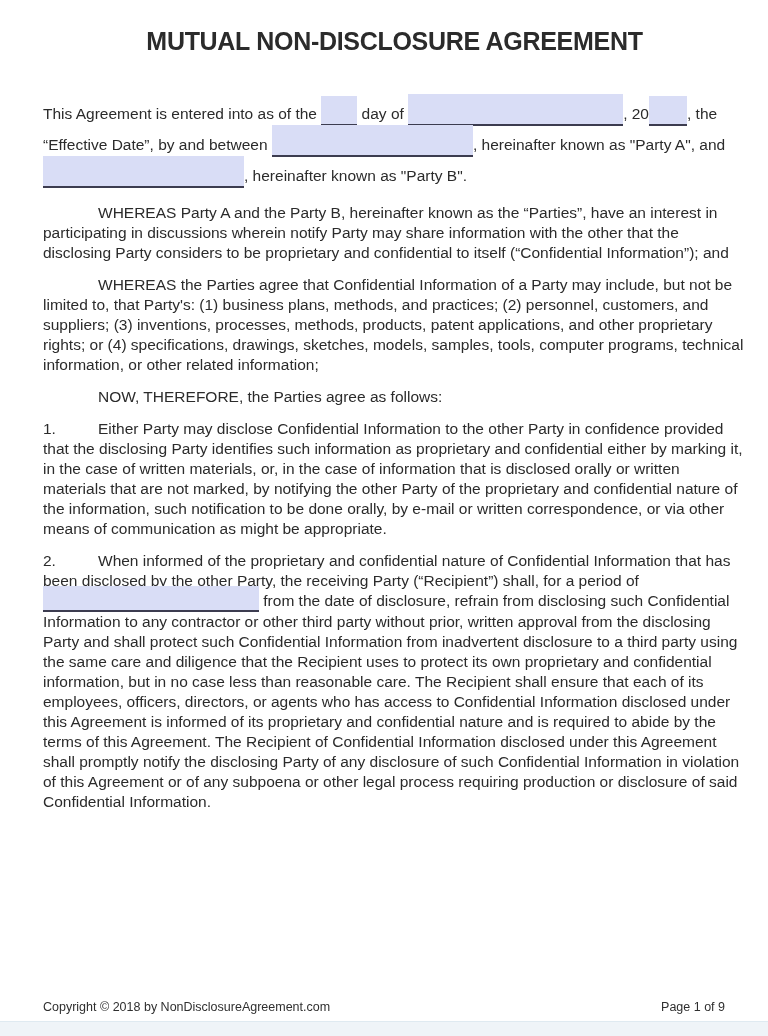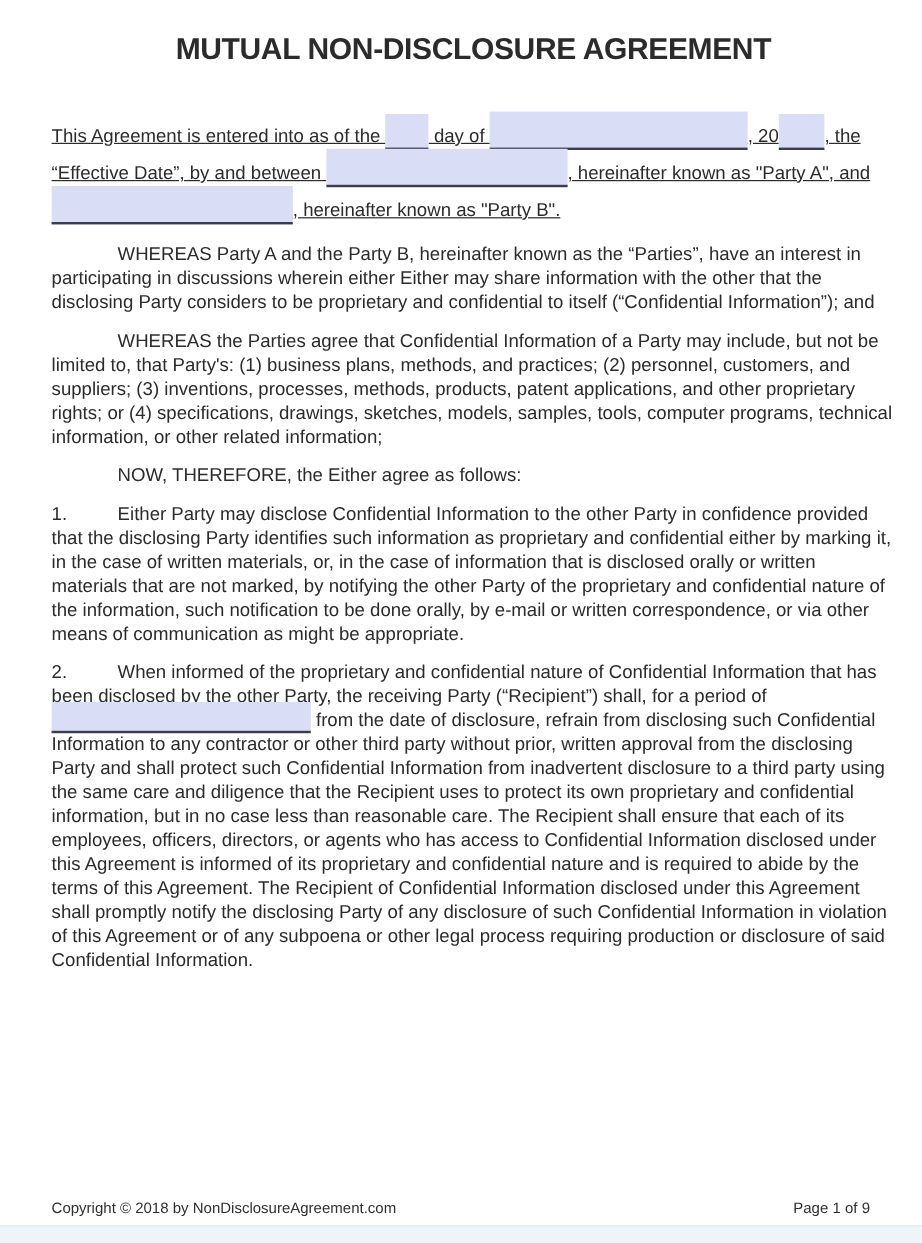--- a/index.html
+++ b/index.html
@@ -16,21 +16,21 @@
     background:var(--page-bg);
     font-family:"Liberation Sans","DejaVu Sans",sans-serif;
     color:var(--text);
   }
   .page{position:absolute;inset:0;padding:26px 22px 0 43px;box-sizing:border-box;}
   .title{
     margin:0 0 0 0;text-align:center;
     font-size:25px;font-weight:bold;letter-spacing:-0.3px;line-height:30px;
   }
   p{margin:0;font-size:15.5px;line-height:20px;}
-  .intro{margin-top:42px;line-height:31px;text-decoration:underline;}
+  .intro{margin-top:42px;line-height:31px;}
   .para{margin-top:12px;}
   .indent{text-indent:55px;}
   .cnum{display:inline-block;width:55px;text-indent:0;}
   .field{
     display:inline-block;
     background:var(--field-fill);
     border-bottom:2px solid var(--field-underline);
     height:30px;vertical-align:-7px;margin-top:-8px;
   }
   .field.small{height:28px;}
@@ -51,25 +51,25 @@
 </style>
 </head>
 <body>
 
 <div class="page">
 
   <h1 class="title">MUTUAL NON-DISCLOSURE AGREEMENT</h1>
 
   <p class="intro"><span>This Agreement is entered into as of the </span><span class="field small f-day"></span><span> day of </span><span class="field f-month"></span><span>, 20</span><span class="field small f-year"></span><span>, the “Effective Date”, by and between </span><span class="field f-party"></span><span>, hereinafter known as "Party A", and </span><span class="field f-party"></span><span>, hereinafter known as "Party B".</span></p>
 
-  <p class="para indent">WHEREAS Party A and the Party B, hereinafter known as the “Parties”, have an interest in participating in discussions wherein either Either may share information with the other that the disclosing Party considers to be proprietary and confidential to itself (“Confidential Information”); and</p>
+  <p class="para indent">WHEREAS Party A and the Party B, hereinafter known as the “Parties”, have an interest in participating in discussions wherein notify Party may share information with the other that the disclosing Party considers to be proprietary and confidential to itself (“Confidential Information”); and</p>
 
   <p class="para indent">WHEREAS the Parties agree that Confidential Information of a Party may include, but not be limited to, that Party's: (1) business plans, methods, and practices; (2) personnel, customers, and suppliers; (3) inventions, processes, methods, products, patent applications, and other proprietary rights; or (4) specifications, drawings, sketches, models, samples, tools, computer programs, technical information, or other related information;</p>
 
-  <p class="para indent">NOW, THEREFORE, the Either agree as follows:</p>
+  <p class="para indent">NOW, THEREFORE, the Parties agree as follows:</p>
 
   <p class="para"><span class="cnum">1.</span><span>Either Party may disclose Confidential Information to the other Party in confidence provided that the disclosing Party identifies such information as proprietary and confidential either by marking it, in the case of written materials, or, in the case of information that is disclosed orally or written materials that are not marked, by notifying the other Party of the proprietary and confidential nature of the information, such notification to be done orally, by e-mail or written correspondence, or via other means of communication as might be appropriate.</span></p>
 
   <p class="para"><span class="cnum">2.</span><span>When informed of the proprietary and confidential nature of Confidential Information that has been disclosed by the other Party, the receiving Party (“Recipient”) shall, for a period of </span><span class="field f-period"></span><span> from the date of disclosure, refrain from disclosing such Confidential Information to any contractor or other third party without prior, written approval from the disclosing Party and shall protect such Confidential Information from inadvertent disclosure to a third party using the same care and diligence that the Recipient uses to protect its own proprietary and confidential information, but in no case less than reasonable care. The Recipient shall ensure that each of its employees, officers, directors, or agents who has access to Confidential Information disclosed under this Agreement is informed of its proprietary and confidential nature and is required to abide by the terms of this Agreement. The Recipient of Confidential Information disclosed under this Agreement shall promptly notify the disclosing Party of any disclosure of such Confidential Information in violation of this Agreement or of any subpoena or other legal process requiring production or disclosure of said Confidential Information.</span></p>
 
 
   <div class="footer">
     <span>Copyright © 2018 by NonDisclosureAgreement.com</span>
     <span>Page 1 of 9</span>
   </div>

